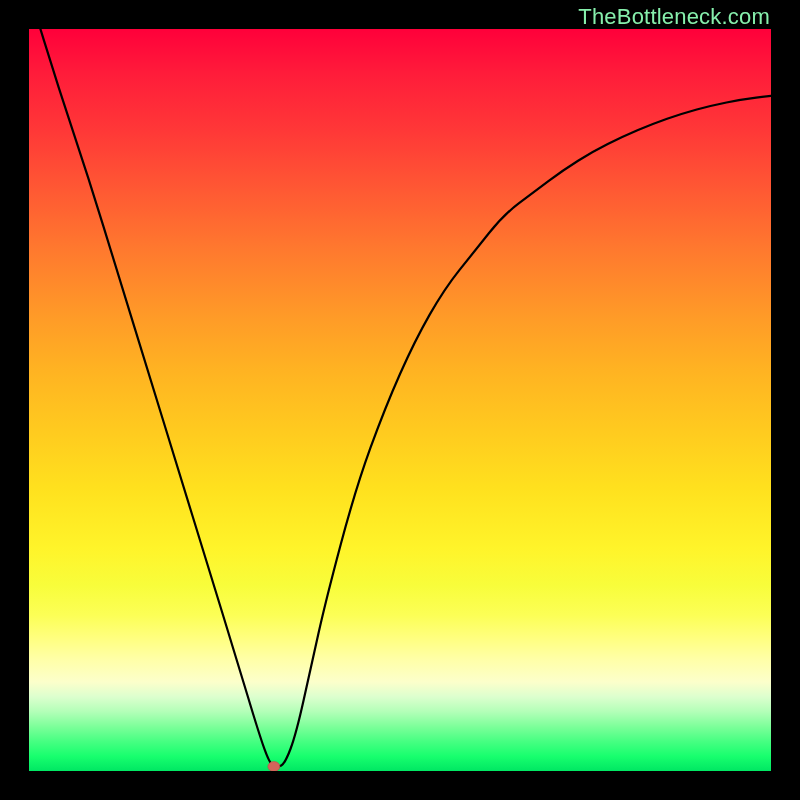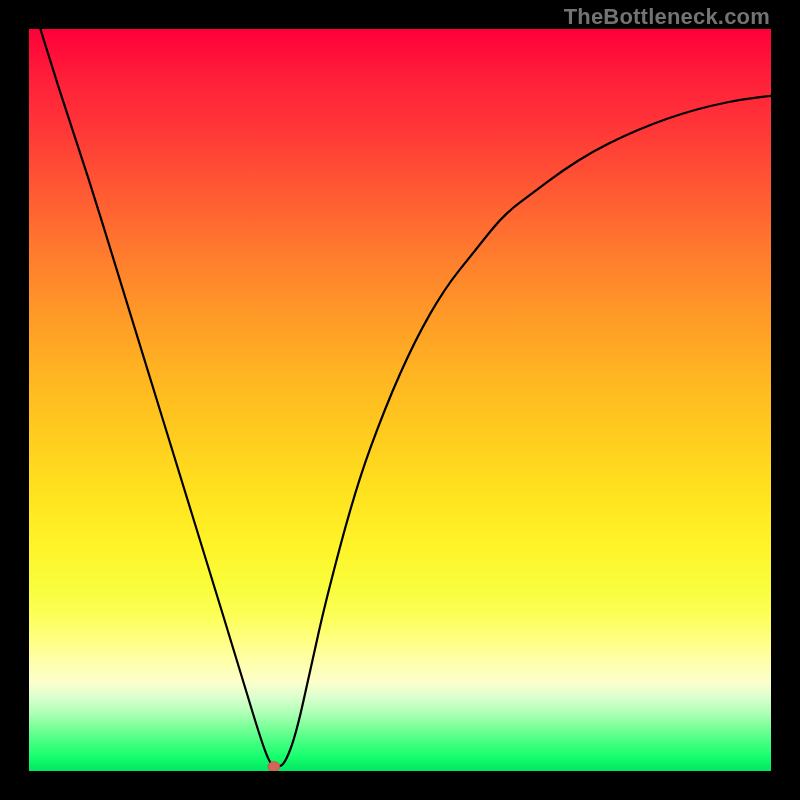--- a/index.html
+++ b/index.html
@@ -52,23 +52,23 @@
     position: absolute;
     left: 0;
     top: 0;
     width: 742px;
     height: 742px;
   }
   .watermark {
     position: absolute;
     top: 4px;
     right: 30px;
-    color: #737373;
+    color: #86efac;
     font-size: 22px;
-    font-weight: 700;
+    font-weight: 400;
     letter-spacing: 0.2px;
     user-select: none;
   }
 </style>
 </head>
 <body>
 
 <div class="frame">
 
   <div class="plot-area">

